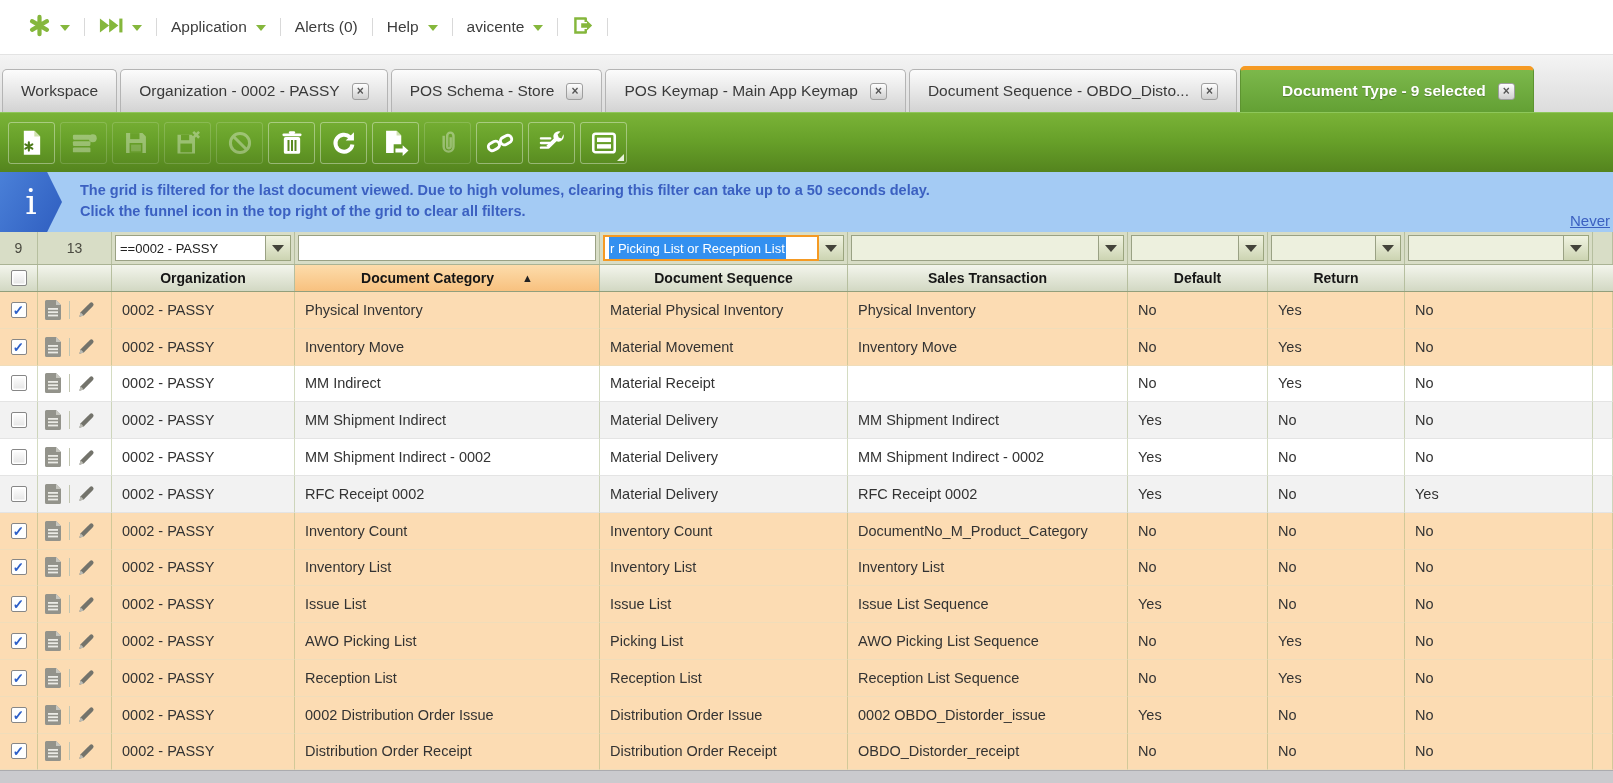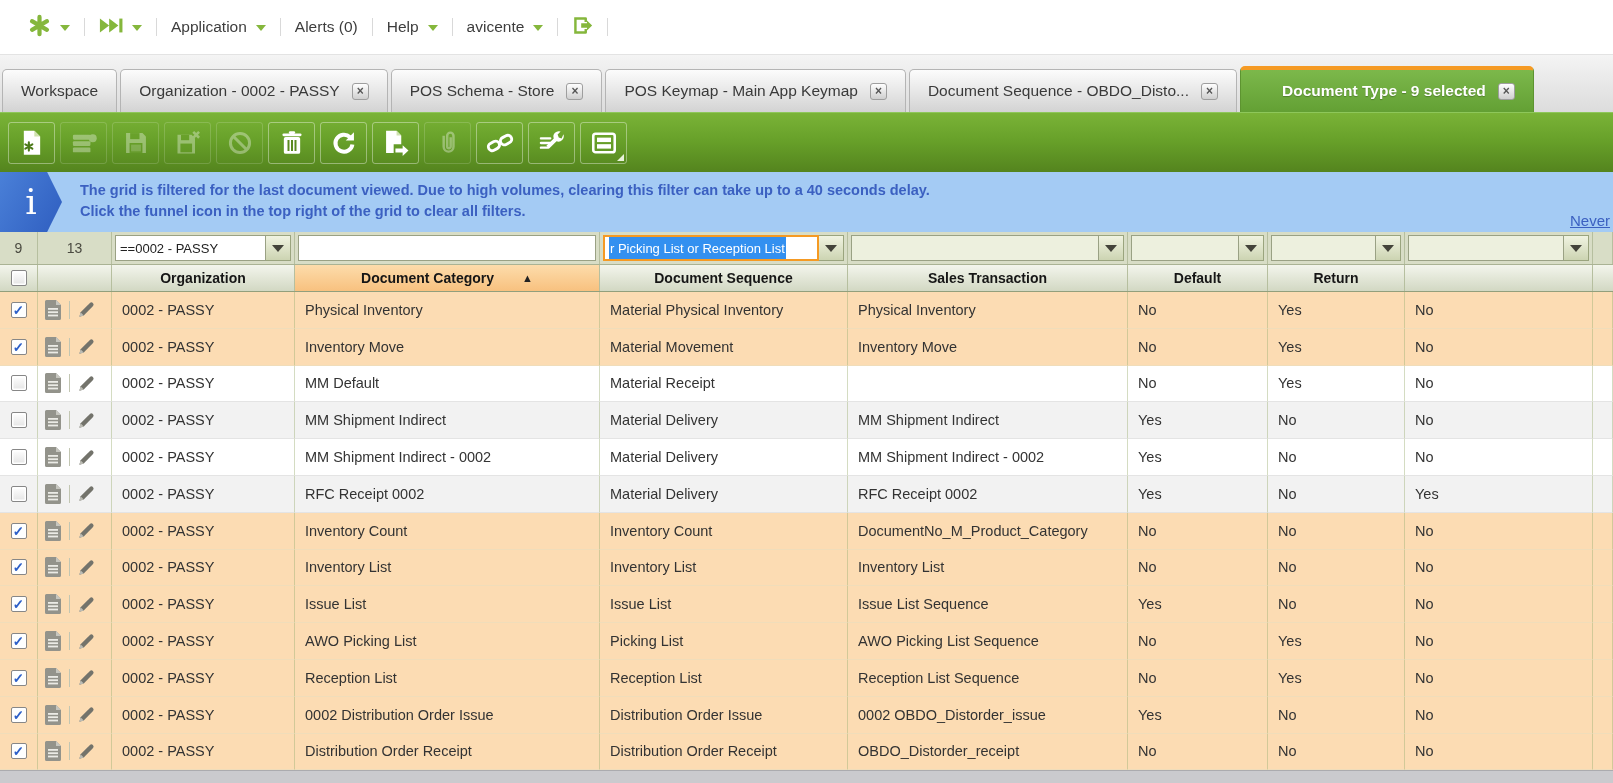--- a/index.html
+++ b/index.html
@@ -262,21 +262,21 @@
         </svg>
       </span>
     </div>
   </div>
 
 <div class="infobar">
   <div class="info-icon">
       <span>i</span>
     </div>
   <div class="info-text">
-    <div>The grid is filtered for the last document viewed. Due to high volumes, clearing this filter can take up to a 40 seconds delay.</div>
+    <div>The grid is filtered for the last document viewed. Due to high volumes, clearing this filter can take up to a 50 seconds delay.</div>
     <div>Click the funnel icon in the top right of the grid to clear all filters.</div>
   </div>
   <span class="never-link">Never</span>
 </div>
 
 <div>
 
   <div class="filter-row grid-cols">
     <div class="count-cell">9</div>
     <div class="count-cell">13</div>
@@ -442,21 +442,21 @@
       </span>
       <span class="icon-sep"></span>
       <span class="row-icon">
         <svg width="19" height="19" viewBox="0 0 20 20">
               <path d="M2.5 17.5l1.3-4.6 9.8-9.8a2.35 2.35 0 0 1 3.3 3.3l-9.8 9.8z" fill="#73736b"></path>
               <path d="M2.5 17.5l1.3-4.6 3.3 3.3z" fill="#bcbcb4"></path>
             </svg>
       </span>
     </div>
     <div class="cell-txt cell-org">0002 - PASSY</div>
-    <div class="cell-txt cell-name">MM Default</div>
+    <div class="cell-txt cell-name">MM Indirect</div>
     <div class="cell-txt cell-cat">Material Receipt</div>
     <div class="cell-txt cell-seq"></div>
     <div class="cell-txt cell-st">No</div>
     <div class="cell-txt cell-def">Yes</div>
     <div class="cell-txt cell-ret">No</div>
     <div class="cell-extra"></div>
   </div>
 
   <div class="grid-row grid-cols row-alt">
     <div class="cell-check">

